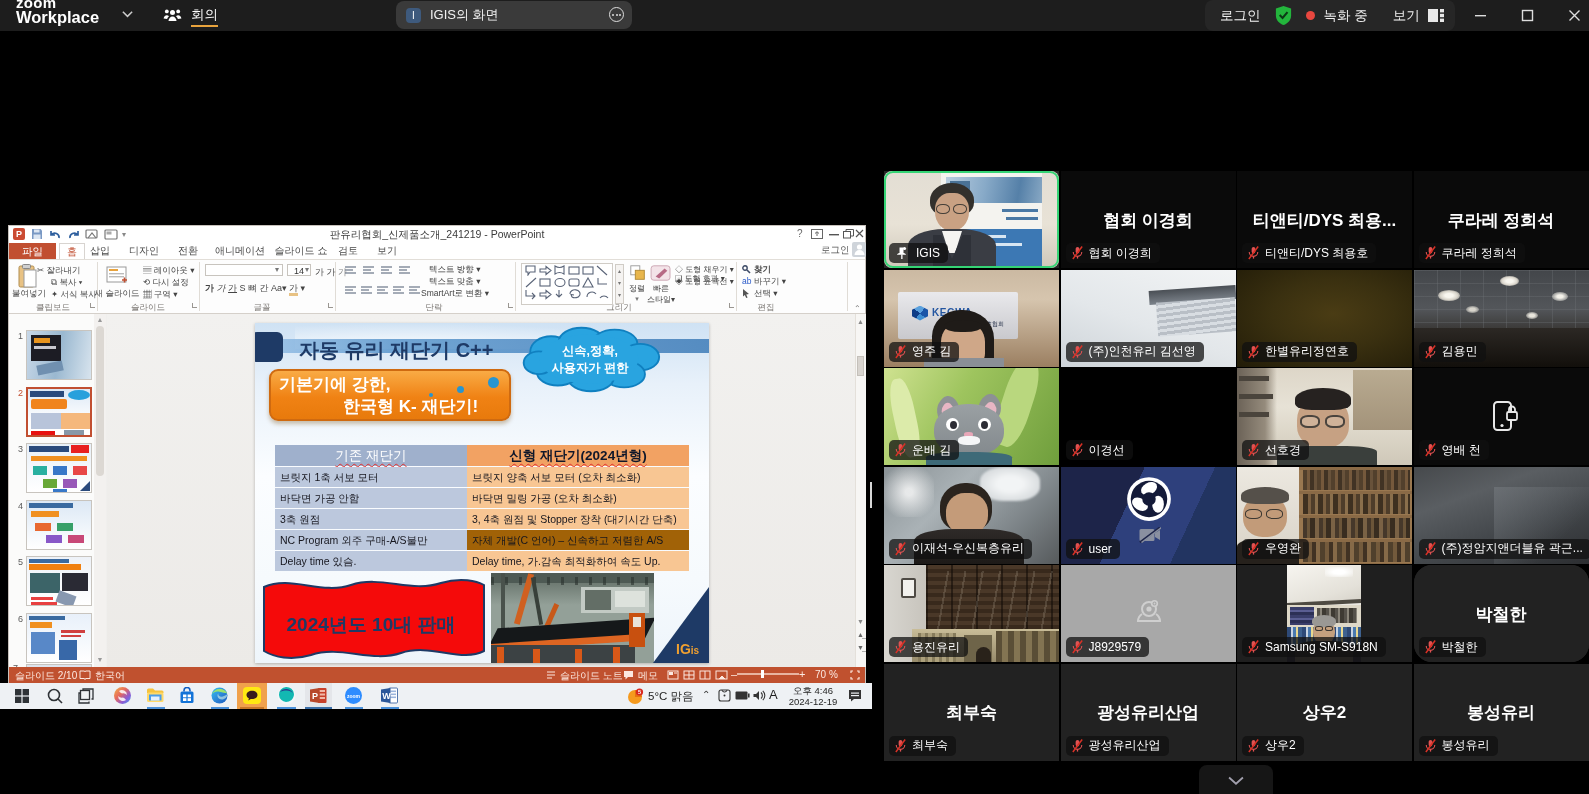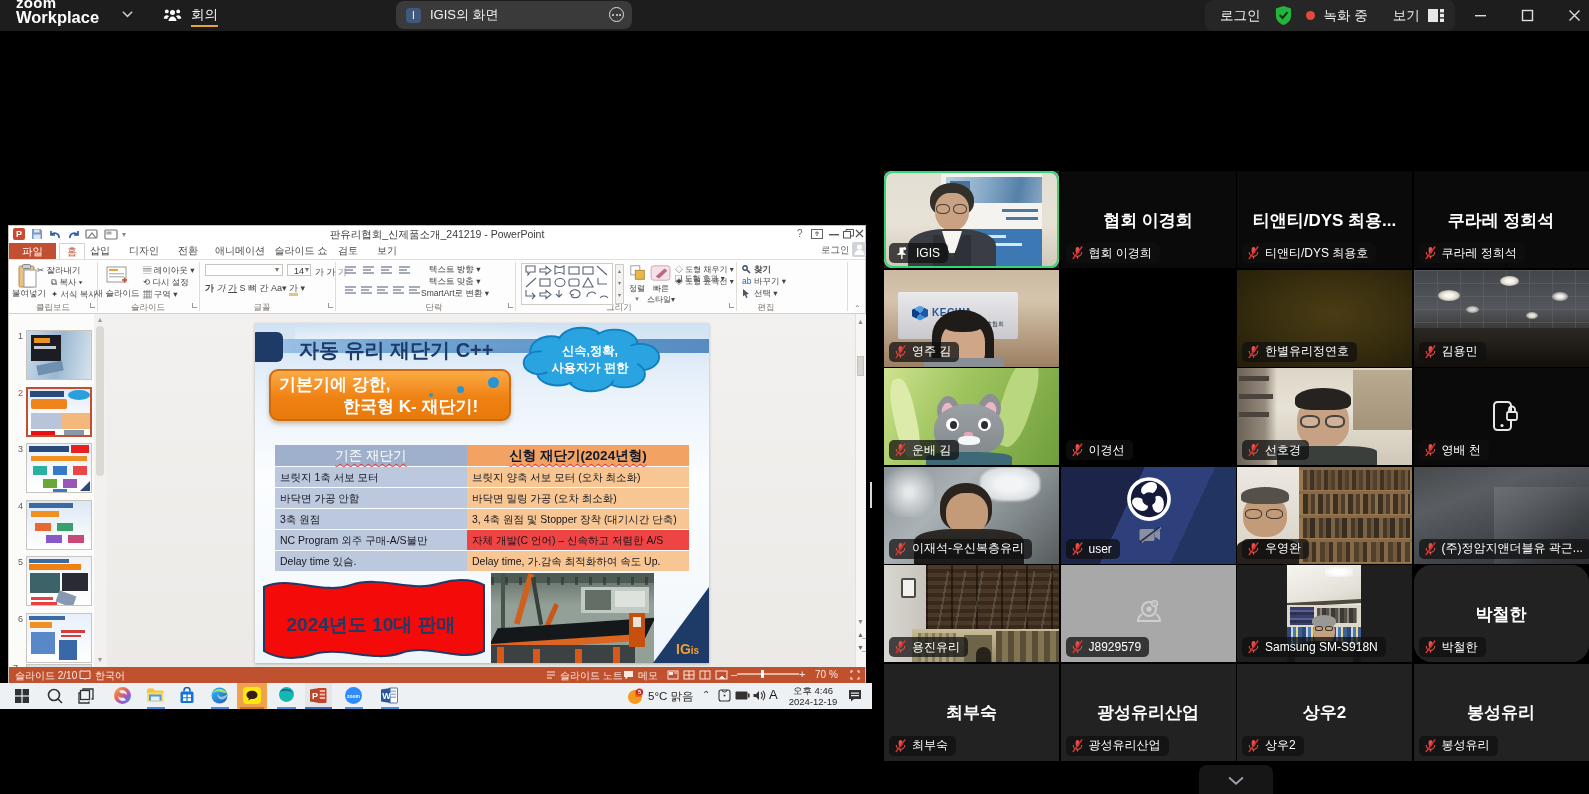--- a/index.html
+++ b/index.html
@@ -547,21 +547,21 @@
 <div style="position:absolute;left:233px;top:54px;width:11px;height:11px;background:#2895d0;border-radius:50%;"></div>
 <div style="position:absolute;left:20px;top:122px;width:192px;height:21px;background:#9fb0cc;color:#fff;font-weight:400;font-size:13.5px;text-align:center;line-height:21px;"><span style="text-decoration:underline wavy #e03030 1px;text-underline-offset:3px;">기존 재단기</span></div>
 <div style="position:absolute;left:212px;top:122px;width:222px;height:21px;background:#f2a263;color:#0f172a;font-weight:700;font-size:13.5px;text-align:center;line-height:21px;"><span style="text-decoration:underline wavy #e03030 1px;text-underline-offset:3px;">신형 재단기(2024년형)</span></div>
 <div style="position:absolute;left:20px;top:143.6px;width:192px;height:20.2px;background:#bcc8dd;color:#16161e;font-size:10.5px;line-height:20px;padding-left:5px;white-space:nowrap;">브릿지 1축 서보 모터</div>
 <div style="position:absolute;left:212px;top:143.6px;width:222px;height:20.2px;background:#f8c693;color:#16161e;font-size:10.5px;line-height:20px;padding-left:5px;white-space:nowrap;">브릿지 양축 서보 모터 (오차 최소화)</div>
 <div style="position:absolute;left:20px;top:164.6px;width:192px;height:20.2px;background:#bcc8dd;color:#16161e;font-size:10.5px;line-height:20px;padding-left:5px;white-space:nowrap;">바닥면 가공 안함</div>
 <div style="position:absolute;left:212px;top:164.6px;width:222px;height:20.2px;background:#f8c693;color:#16161e;font-size:10.5px;line-height:20px;padding-left:5px;white-space:nowrap;">바닥면 밀링 가공 (오차 최소화)</div>
 <div style="position:absolute;left:20px;top:185.6px;width:192px;height:20.2px;background:#bcc8dd;color:#16161e;font-size:10.5px;line-height:20px;padding-left:5px;white-space:nowrap;">3축 원점</div>
 <div style="position:absolute;left:212px;top:185.6px;width:222px;height:20.2px;background:#f8c693;color:#16161e;font-size:10.5px;line-height:20px;padding-left:5px;white-space:nowrap;">3, 4축 원점 및 Stopper 장착 (대기시간 단축)</div>
 <div style="position:absolute;left:20px;top:206.6px;width:192px;height:20.2px;background:#bcc8dd;color:#16161e;font-size:10.5px;line-height:20px;padding-left:5px;white-space:nowrap;">NC Program 외주 구매-A/S불만</div>
-<div style="position:absolute;left:212px;top:206.6px;width:222px;height:20.2px;background:#ef4444;color:#16161e;font-size:10.5px;line-height:20px;padding-left:5px;white-space:nowrap;">자체 개발(C 언어) – 신속하고 저렴한 A/S</div>
+<div style="position:absolute;left:212px;top:206.6px;width:222px;height:20.2px;background:#a16207;color:#16161e;font-size:10.5px;line-height:20px;padding-left:5px;white-space:nowrap;">자체 개발(C 언어) – 신속하고 저렴한 A/S</div>
 <div style="position:absolute;left:20px;top:227.6px;width:192px;height:20.2px;background:#bcc8dd;color:#16161e;font-size:10.5px;line-height:20px;padding-left:5px;white-space:nowrap;">Delay time 있슴.</div>
 <div style="position:absolute;left:212px;top:227.6px;width:222px;height:20.2px;background:#f8c693;color:#16161e;font-size:10.5px;line-height:20px;padding-left:5px;white-space:nowrap;">Delay time, 가.감속 최적화하여 속도 Up.</div>
 <svg style="position:absolute;left:6px;top:250px;" width="226" height="90" viewBox="0 0 226 90">
       <path d="M3 14 C30 2 60 22 90 12 C120 2 150 20 180 10 C200 4 216 8 223 12 L223 78 C200 90 170 70 140 80 C110 90 80 72 50 82 C30 88 13 84 3 78 Z" fill="#f50a0a" stroke="#1e3a66" stroke-width="2"></path>
       <text x="110" y="58" text-anchor="middle" font-size="19" font-weight="700" fill="#1e3a66" font-family="Liberation Sans">2024년도 10대 판매</text>
         </svg>
 <div style="position:absolute;left:236px;top:250px;width:163px;height:90px;background:#93a098;overflow:hidden;">
           <div style="position:absolute;left:0;top:0;width:163px;height:10px;background:#4e5a54;"></div>
           <div style="position:absolute;left:0;top:10px;width:163px;height:22px;background:linear-gradient(180deg,#6e7a72,#93a098);"></div>
           <div style="position:absolute;left:0;top:4px;width:163px;height:8px;background:repeating-linear-gradient(90deg,rgba(40,48,44,0.6) 0 3px,transparent 3px 14px);"></div>
@@ -723,20 +723,36 @@
           <g fill="#e05252">
             <rect x="5" y="1" width="4" height="7" rx="2"></rect>
             <path d="M3 6.5 a4 4 0 0 0 8 0 h1.2 a5.2 5.2 0 0 1 -10.4 0 z"></path>
             <rect x="6.3" y="11" width="1.4" height="2.5"></rect>
           </g>
           <path d="M2 14 L12 0.5" stroke="#d93025" stroke-width="1.6"></path>
         </svg>
         <span>영주 김</span>
       </div>
 </div>
+<div class="tile" style="left:1060.5px;top:269.5px;">
+  <div style="position:absolute;inset:0;background:linear-gradient(200deg,#f2f4f5 0%,#e3e7ea 55%,#cdd3d8 100%);"></div>
+  <div style="position:absolute;left:88px;top:18px;width:87px;height:14px;background:linear-gradient(180deg,#4a4f55,#7c838b);transform:rotate(-4deg);"></div>
+  <div style="position:absolute;left:96px;top:30px;width:79px;height:34px;background:repeating-linear-gradient(176deg,#b9bfc6 0 3px,#d8dde2 3px 6px);transform:rotate(-4deg);"></div>
+  <div class="nlab">
+        <svg width="13" height="14" viewBox="0 0 14 15">
+          <g fill="#e05252">
+            <rect x="5" y="1" width="4" height="7" rx="2"></rect>
+            <path d="M3 6.5 a4 4 0 0 0 8 0 h1.2 a5.2 5.2 0 0 1 -10.4 0 z"></path>
+            <rect x="6.3" y="11" width="1.4" height="2.5"></rect>
+          </g>
+          <path d="M2 14 L12 0.5" stroke="#d93025" stroke-width="1.6"></path>
+        </svg>
+        <span>(주)인천유리 김선영</span>
+      </div>
+</div>
 <div class="tile" style="left:1237px;top:269.5px;">
   <div style="position:absolute;inset:0;background:radial-gradient(ellipse at 55% 45%, #4a3c14 0%, #3a3010 45%, #221c08 100%);"></div>
   <div class="nlab">
         <svg width="13" height="14" viewBox="0 0 14 15">
           <g fill="#e05252">
             <rect x="5" y="1" width="4" height="7" rx="2"></rect>
             <path d="M3 6.5 a4 4 0 0 0 8 0 h1.2 a5.2 5.2 0 0 1 -10.4 0 z"></path>
             <rect x="6.3" y="11" width="1.4" height="2.5"></rect>
           </g>
           <path d="M2 14 L12 0.5" stroke="#d93025" stroke-width="1.6"></path>

